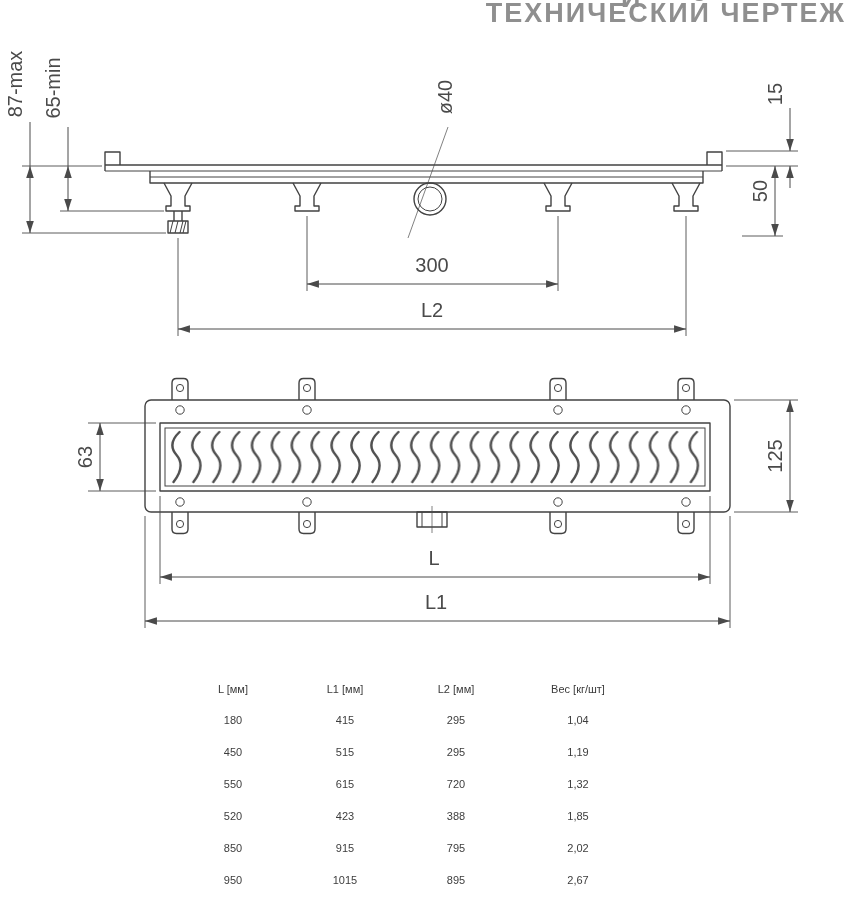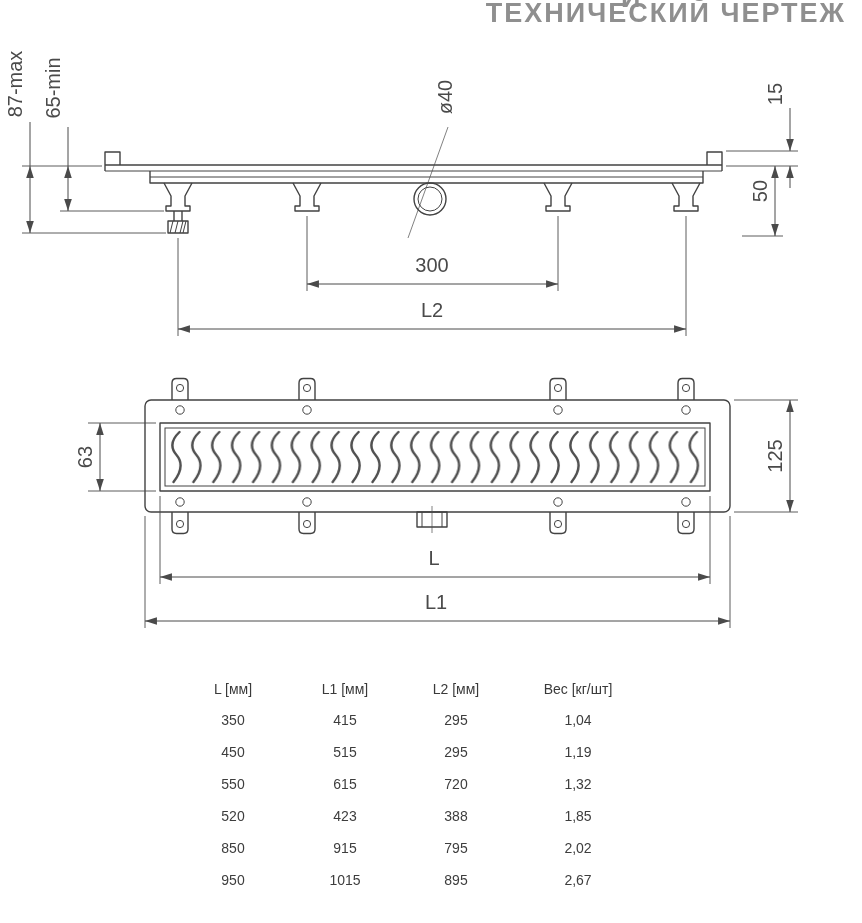--- a/index.html
+++ b/index.html
@@ -14,21 +14,21 @@
   .ol{fill:none;stroke:#424242;stroke-width:1.4;stroke-linejoin:round;}
   .thin{fill:none;stroke:#424242;stroke-width:1;}
   .dim{fill:none;stroke:#4a4a4a;stroke-width:1;}
   .ext{fill:none;stroke:#4a4a4a;stroke-width:0.9;}
   .cl{fill:none;stroke:#4a4a4a;stroke-width:0.7;}
   .dimtext{fill:#4a4a4a;font-family:"Liberation Sans",sans-serif;font-size:20px;}
   
   .table{position:absolute;left:175px;top:674px;}
   .trow{display:grid;grid-template-columns:116px 108px 114px 130px;height:32px;align-items:center;}
   .thead{height:30px;}
-  .tcell{text-align:center;font-size:14px;color:#3d3d3d;}
+  .tcell{text-align:center;font-size:11px;color:#3d3d3d;}
   .thead .tcell{color:#3a3a3a;}
 </style>
 </head>
 <body>
 
 <div class="page">
 
   <span class="overflow-char">Й</span>
   <h1 class="title">ТЕХНИЧЕСКИЙ ЧЕРТЕЖ</h1>
 
@@ -184,21 +184,21 @@
   </svg>
 
   <div class="table">
     <div class="trow thead">
       <div class="tcell">L [мм]</div>
       <div class="tcell">L1 [мм]</div>
       <div class="tcell">L2 [мм]</div>
       <div class="tcell">Вес [кг/шт]</div>
     </div>
     <div class="trow">
-      <div class="tcell">350</div>
+      <div class="tcell">180</div>
       <div class="tcell">415</div>
       <div class="tcell">295</div>
       <div class="tcell">1,04</div>
     </div>
     <div class="trow">
       <div class="tcell">450</div>
       <div class="tcell">515</div>
       <div class="tcell">295</div>
       <div class="tcell">1,19</div>
     </div>

